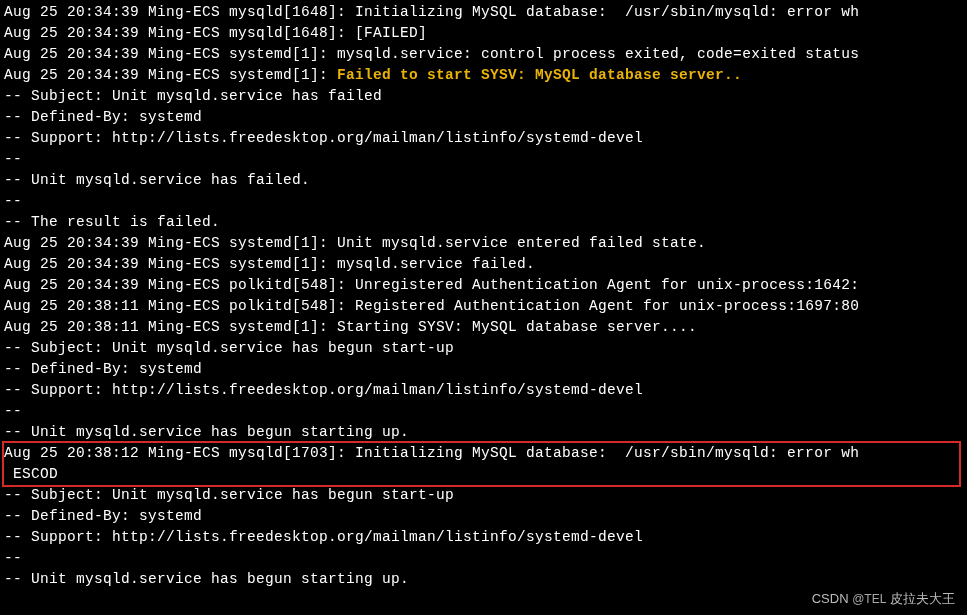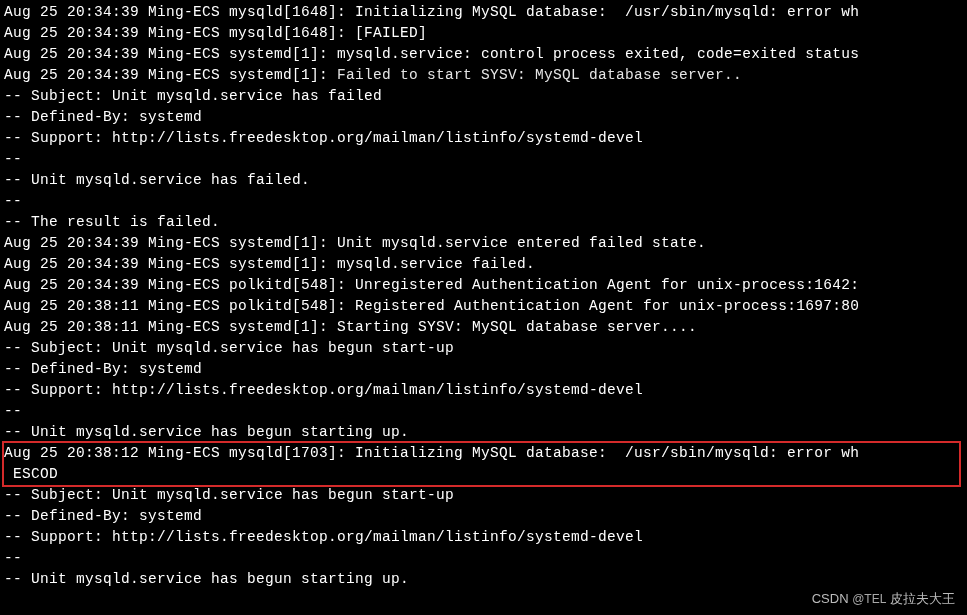--- a/index.html
+++ b/index.html
@@ -23,22 +23,22 @@
       white-space: pre;
       letter-spacing: 0.3px;
     }
     .line {
       display: block;
     }
     .bold {
       font-weight: normal;
     }
     .red {
-      color: #e5e5e5;
-      font-weight: normal;
+      color: #eab308;
+      font-weight: bold;
       text-align: right;
     }
     .highlight-box {
       border: 2px solid #d42a2a;
       position: absolute;
       left: 2px;
       right: 6px;
       padding: 0 2px;
       pointer-events: none;
     }

